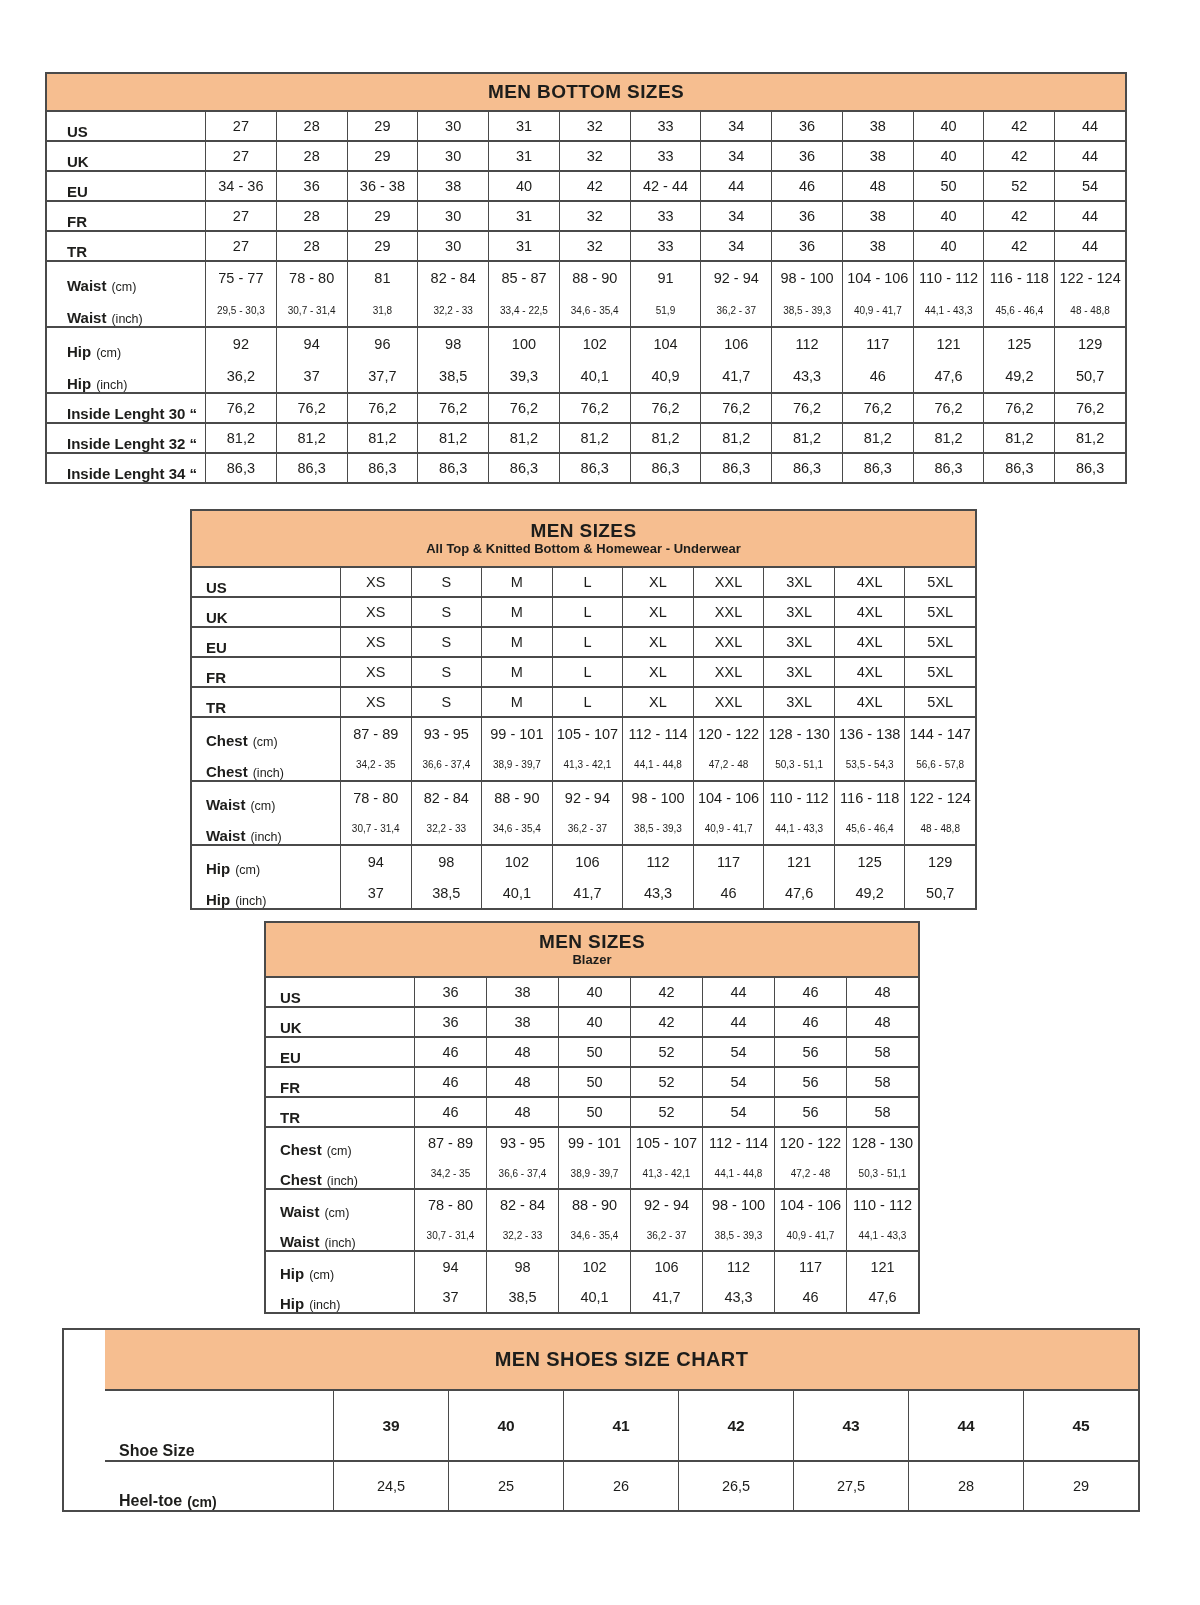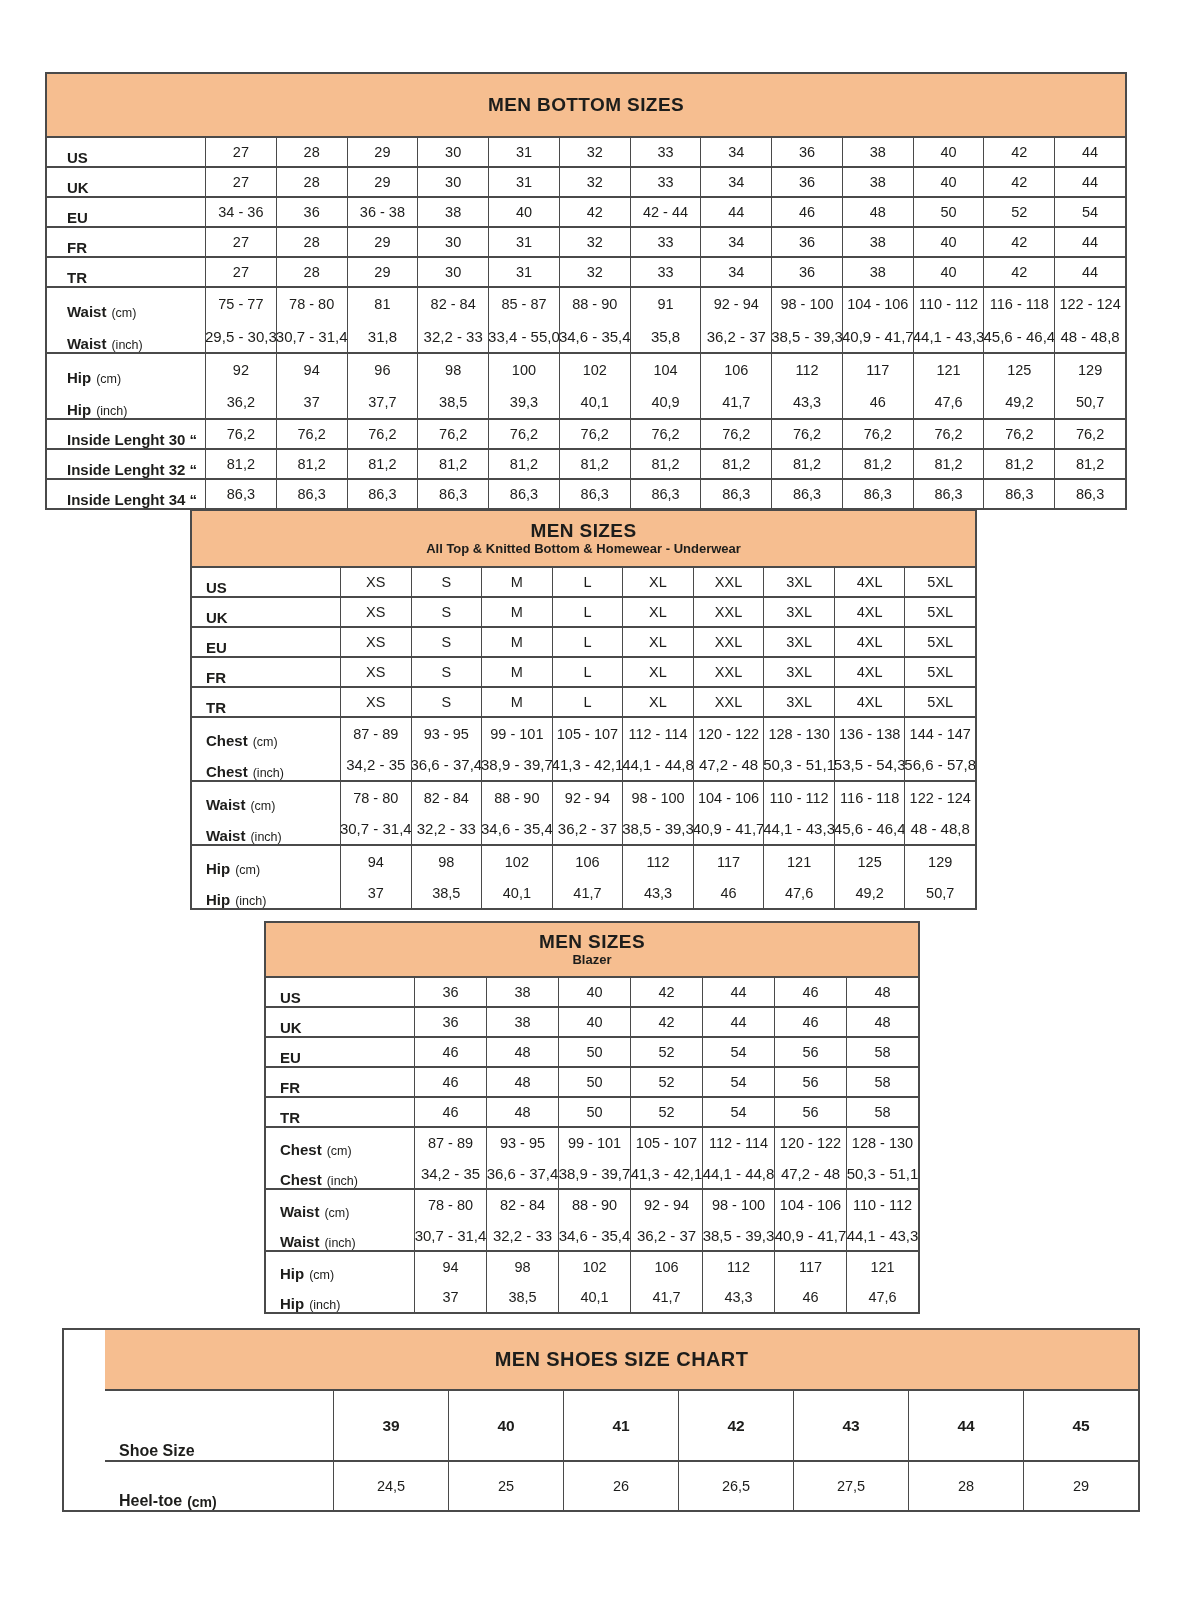--- a/index.html
+++ b/index.html
@@ -20,25 +20,25 @@
   .tbl-subtitle:empty{display:none;}
 
   .sec{border-top:2px solid var(--bd);}
   .tbl-body .sec:first-child{border-top:none;}
   .row{display:grid;align-items:stretch;}
   .cell{display:flex;justify-content:center;align-items:center;font-size:14.5px;overflow:hidden;white-space:nowrap;}
   .cell + .cell{border-left:1.5px solid var(--bd);}
   .label-cell{justify-content:flex-start;padding-left:14px;align-items:flex-end;}
   .lbl-main{font-weight:700;font-size:15px;}
   .lbl-sub{font-weight:400;font-size:12.5px;margin-left:5px;}
-  .val.small{font-size:15px;}
+  .val.small{font-size:10px;}
 
   
   .t1{left:45px;top:72px;width:1082px;}
-  .t1 .tbl-header{height:64px;}
+  .t1 .tbl-header{height:38px;}
   .t1 .row{grid-template-columns:158px repeat(13,1fr);}
   .t1 .size-row{height:28px;}
   .t1 .group-row{height:32px;}
   .t1 .label-cell{padding-left:20px;}
 
   
   .t2{left:190px;top:509px;width:787px;}
   .t2 .tbl-header{height:57px;}
   .t2 .row{grid-template-columns:148px repeat(9,1fr);}
   .t2 .size-row{height:28px;}
@@ -195,23 +195,23 @@
           </div>
           <div class="row group-row">
             <div class="cell label-cell">
               <span class="lbl-main">Waist</span>
               <span class="lbl-sub">(inch)</span>
             </div>
             <div class="cell val small">29,5 - 30,3</div>
             <div class="cell val small">30,7 - 31,4</div>
             <div class="cell val small">31,8</div>
             <div class="cell val small">32,2 - 33</div>
-            <div class="cell val small">33,4 - 55,0</div>
+            <div class="cell val small">33,4 - 22,5</div>
             <div class="cell val small">34,6 - 35,4</div>
-            <div class="cell val small">35,8</div>
+            <div class="cell val small">51,9</div>
             <div class="cell val small">36,2 - 37</div>
             <div class="cell val small">38,5 - 39,3</div>
             <div class="cell val small">40,9 - 41,7</div>
             <div class="cell val small">44,1 - 43,3</div>
             <div class="cell val small">45,6 - 46,4</div>
             <div class="cell val small">48 - 48,8</div>
           </div>
         </div>
         <div class="sec sec6">
           <div class="row group-row">

